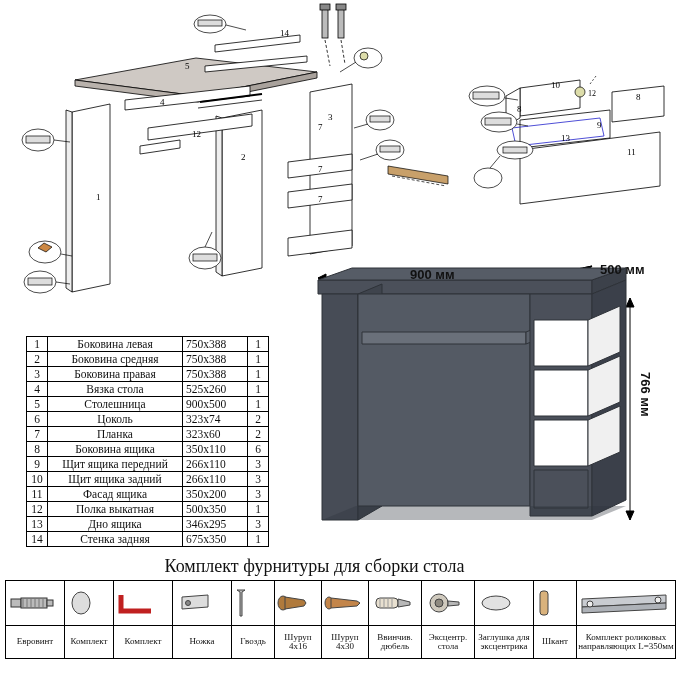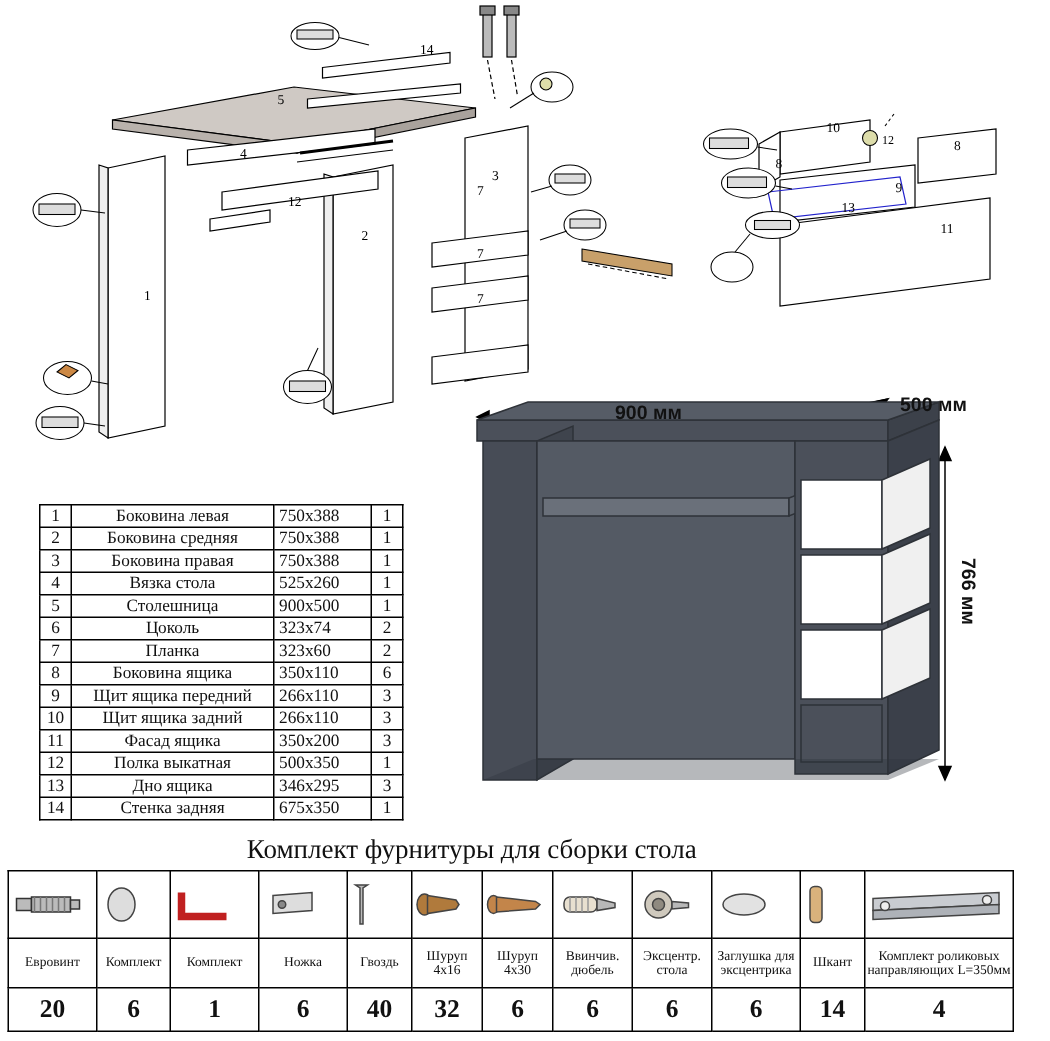--- a/index.html
+++ b/index.html
@@ -450,28 +450,14 @@
     <td>Ножка</td>
     <td>Гвоздь</td>
     <td>Шуруп 4х16</td>
     <td>Шуруп 4х30</td>
     <td>Ввинчив. дюбель</td>
     <td>Эксцентр. стола</td>
     <td>Заглушка для эксцентрика</td>
     <td>Шкант</td>
     <td>Комплект роликовых направляющих L=350мм</td>
   </tr>
-  <tr class="counts">
-    <td>20</td>
-    <td>6</td>
-    <td>1</td>
-    <td>6</td>
-    <td>40</td>
-    <td>32</td>
-    <td>6</td>
-    <td>6</td>
-    <td>6</td>
-    <td>6</td>
-    <td>14</td>
-    <td>4</td>
-  </tr>
 </tbody>
   </table>
 
 </body></html>

